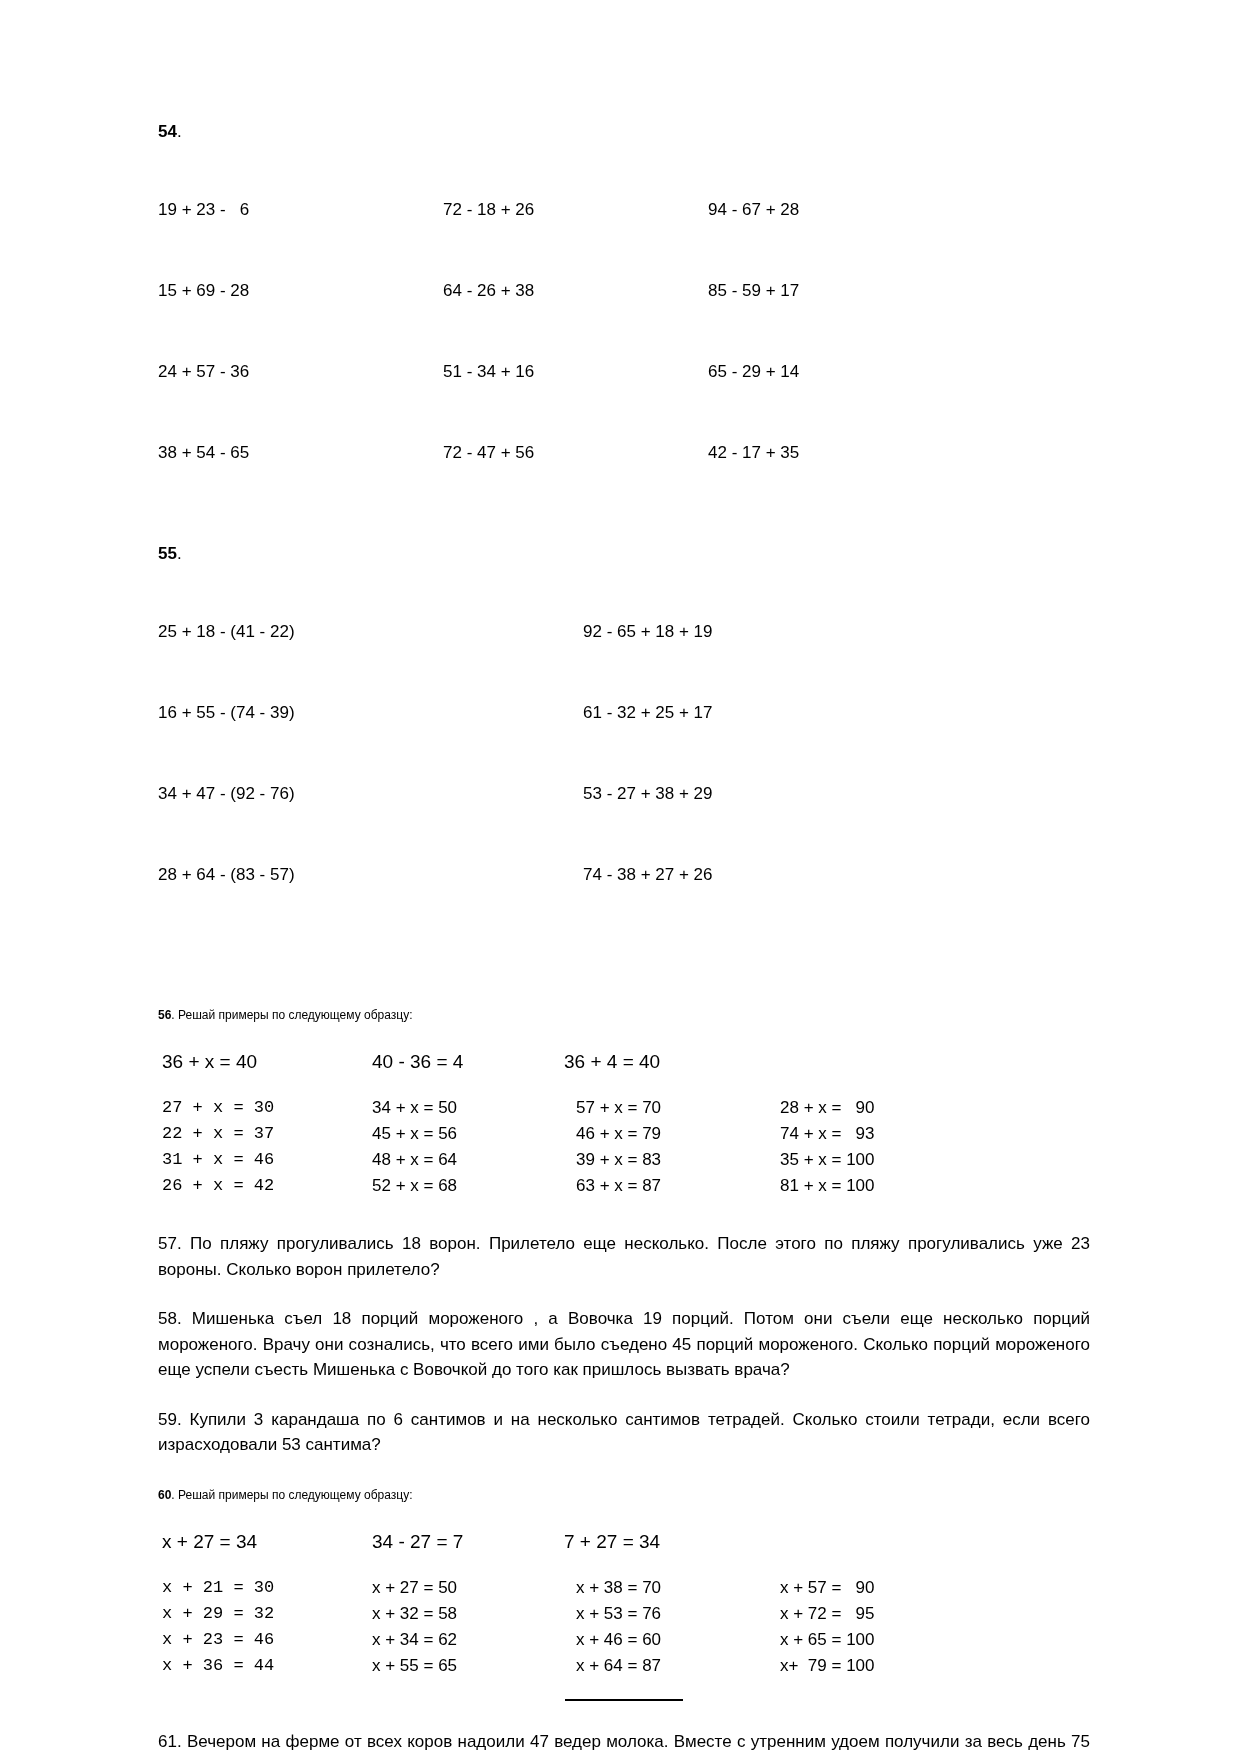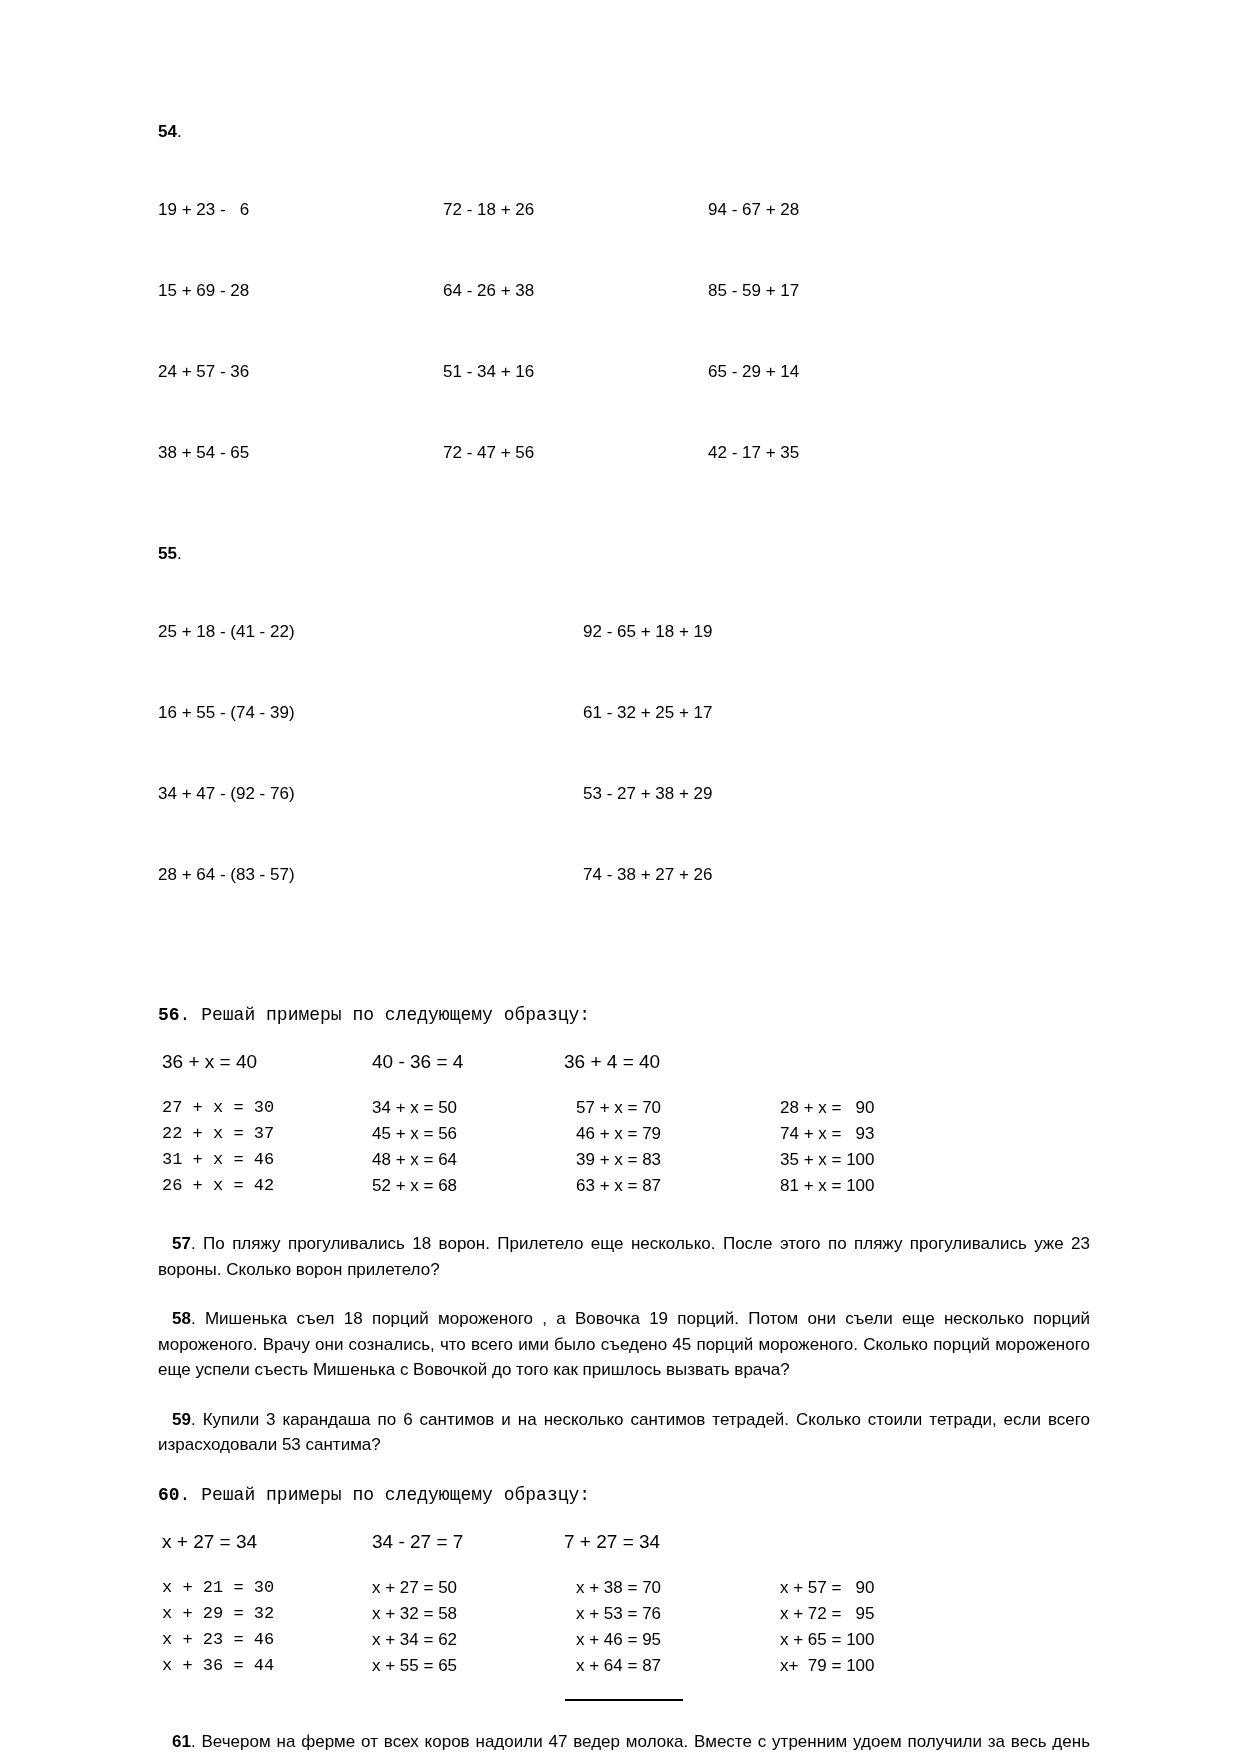--- a/index.html
+++ b/index.html
@@ -59,23 +59,22 @@
 
   .roman {
     text-align: center;
     font-weight: bold;
     font-size: 18px;
     letter-spacing: 3px;
     margin: 0;
   }
 
   .prompt {
-    font-size: 18px;
+    font-size: 12px;
     line-height: 26px;
-    font-family: Liberation Mono, monospace;
   }
   .prompt .num { font-weight: bold; }
 
   .sample-row {
     display: flex;
     font-size: 19px;
     line-height: 27px;
     white-space: pre;
     padding-left: 4px;
   }
@@ -94,21 +93,21 @@
   .e-c2 { width: 204px; }
   .e-c3 { width: 204px; }
   .e-c4 { width: auto; }
 
   .para {
     font-size: 17px;
     line-height: 25.5px;
     text-align: justify;
     text-justify: inter-word;
   }
-  .para .num { font-weight: bold; margin-left: 14px; }
+  .para .num { font-weight: normal; }
 
   .rule {
     width: 118px;
     height: 0;
     border-top: 2px solid #000;
     margin: 0 auto;
   }
   .sp-20 { height: 20px; }
   .sp-24 { height: 24px; }
   .sp-28 { height: 28px; }
@@ -244,21 +243,21 @@
         </div>
         <div class="eq-row">
           <span class="e-c1">x + 29 = 32</span>
           <span class="e-c2">x + 32 = 58</span>
           <span class="e-c3">x + 53 = 76</span>
           <span class="e-c4">x + 72 =   95</span>
         </div>
         <div class="eq-row">
           <span class="e-c1">x + 23 = 46</span>
           <span class="e-c2">x + 34 = 62</span>
-          <span class="e-c3">x + 46 = 95</span>
+          <span class="e-c3">x + 46 = 60</span>
           <span class="e-c4">x + 65 = 100</span>
         </div>
         <div class="eq-row">
           <span class="e-c1">x + 36 = 44</span>
           <span class="e-c2">x + 55 = 65</span>
           <span class="e-c3">x + 64 = 87</span>
           <span class="e-c4">x+  79 = 100</span>
         </div>
       </div>
     </div>

